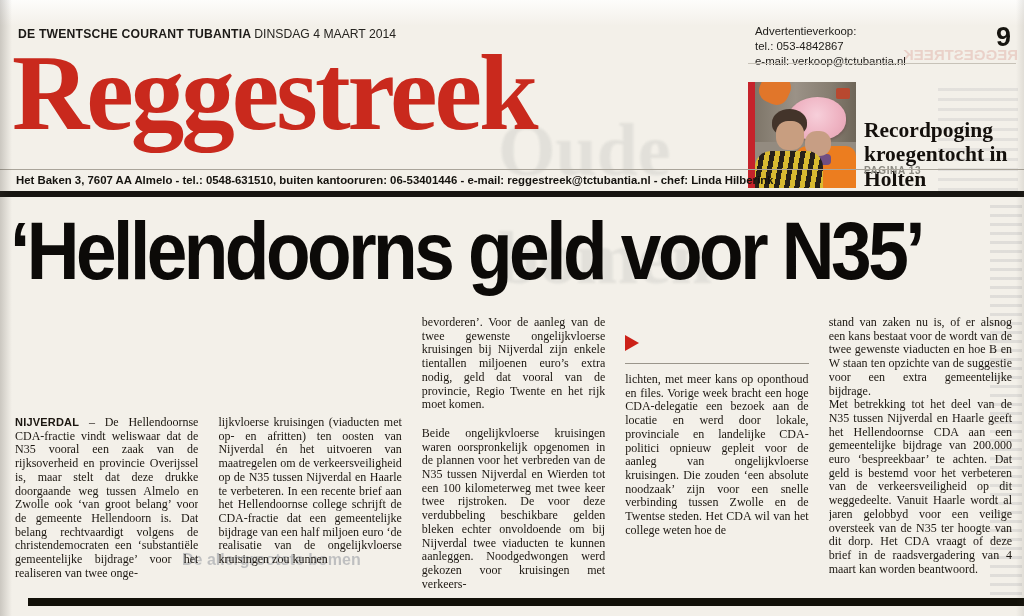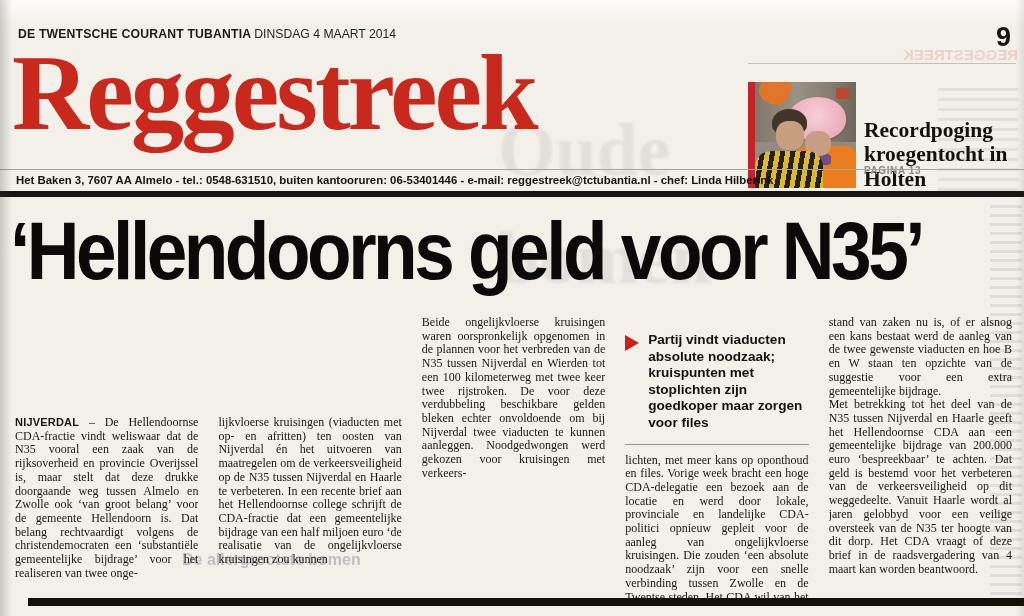--- a/index.html
+++ b/index.html
@@ -101,20 +101,25 @@
     <div>Oude</div>
     <div>bomen</div>
   </div>
   <div class="ghost ghost-bottom">De allergrootste bomen</div>
   <div class="ghost ghost-lines-right"></div>
   <div class="ghost ghost-lines-topright"></div>
 
   <div class="topbar-left">
     <b>DE TWENTSCHE COURANT TUBANTIA</b><span class="date">DINSDAG 4 MAART 2014</span>
   </div>
+  <div class="ad-contact">
+    <div>Advertentieverkoop:</div>
+    <div>tel.: 053-4842867</div>
+    <div>e-mail: verkoop@tctubantia.nl</div>
+  </div>
   <div class="page-number">9</div>
   <div class="ad-rule"></div>
 
   <div class="masthead">Reggestreek</div>
 
   <div class="photo">
     <div class="photo-bg"></div>
     <div class="photo-orange-top"></div>
     <div class="photo-bit"></div>
     <div class="photo-jacket"></div>
@@ -138,31 +143,31 @@
   <div class="article">
     <div class="cols">
       <div class="col col-pad">
         <p><span class="dateline">NIJVERDAL</span>
            <span>– De Hellendoornse CDA-fractie vindt weliswaar dat de N35 vooral een zaak van de rijksoverheid en provincie Overijssel is, maar stelt dat deze drukke doorgaande weg tussen Almelo en Zwolle ook ‘van groot belang’ voor de gemeente Hellendoorn is. Dat belang rechtvaardigt volgens de christendemocraten een ‘substantiële gemeentelijke bijdrage’ voor het realiseren van twee onge-</span></p>
       </div>
       <div class="col col-pad">
         <p>lijkvloerse kruisingen (viaducten met op- en afritten) ten oosten van Nijverdal én het uitvoeren van maatregelen om de verkeersveiligheid op de N35 tussen Nijverdal en Haarle te verbeteren. In een recente brief aan het Hellendoornse college schrijft de CDA-fractie dat een gemeentelijke bijdrage van een half miljoen euro ‘de realisatie van de ongelijkvloerse kruisingen zou kunnen</p>
       </div>
       <div class="col">
+        <p>bevorderen’. Voor de aanleg van de twee gewenste ongelijkvloerse kruisingen bij Nijverdal zijn enkele tientallen miljoenen euro’s extra nodig, geld dat vooral van de provincie, Regio Twente en het rijk moet komen.</p>
         <p class="gap">Beide ongelijkvloerse kruisingen waren oorspronkelijk opgenomen in de plannen voor het verbreden van de N35 tussen Nijverdal en Wierden tot een 100 kilometerweg met twee keer twee rijstroken. De voor deze verdubbeling beschikbare gelden bleken echter onvoldoende om bij Nijverdal twee viaducten te kunnen aanleggen. Noodgedwongen werd gekozen voor kruisingen met verkeers-</p>
       </div>
       <div class="col">
         <div class="pullquote">
           <span class="pq-arrow"></span>
-          <span class="pq-text">Partij vindt viaducten absolute noodzaak; kruispunten met stoplichten zijn goedkoper maar zorgen voor files</span>
         </div>
         <p>lichten, met meer kans op oponthoud en files. Vorige week bracht een hoge CDA-delegatie een bezoek aan de locatie en werd door lokale, provinciale en landelijke CDA-politici opnieuw gepleit voor de aanleg van ongelijkvloerse kruisingen. Die zouden ‘een absolute noodzaak’ zijn voor een snelle verbinding tussen Zwolle en de Twentse steden. Het CDA wil van het college weten hoe de</p>
       </div>
       <div class="col">
-        <p>stand van zaken nu is, of er alsnog een kans bestaat werd de aanleg van de twee gewenste viaducten en hoe B en W staan ten opzichte van de suggestie voor een extra gemeentelijke bijdrage.</p>
+        <p>stand van zaken nu is, of er alsnog een kans bestaat voor de wordt van de twee gewenste viaducten en hoe B en W staan ten opzichte van de suggestie voor een extra gemeentelijke bijdrage.</p>
         <p>Met betrekking tot het deel van de N35 tussen Nijverdal en Haarle geeft het Hellendoornse CDA aan een gemeentelijke bijdrage van 200.000 euro ‘bespreekbaar’ te achten. Dat geld is bestemd voor het verbeteren van de verkeersveiligheid op dit weggedeelte. Vanuit Haarle wordt al jaren gelobbyd voor een veilige oversteek van de N35 ter hoogte van dit dorp. Het CDA vraagt of deze brief in de raadsvergadering van 4 maart kan worden beantwoord.</p>
       </div>
     </div>
   </div>
 
   <div class="bottom-rule"></div>
 
   <div class="edge-left"></div>
   <div class="edge-right"></div>
 </div>

